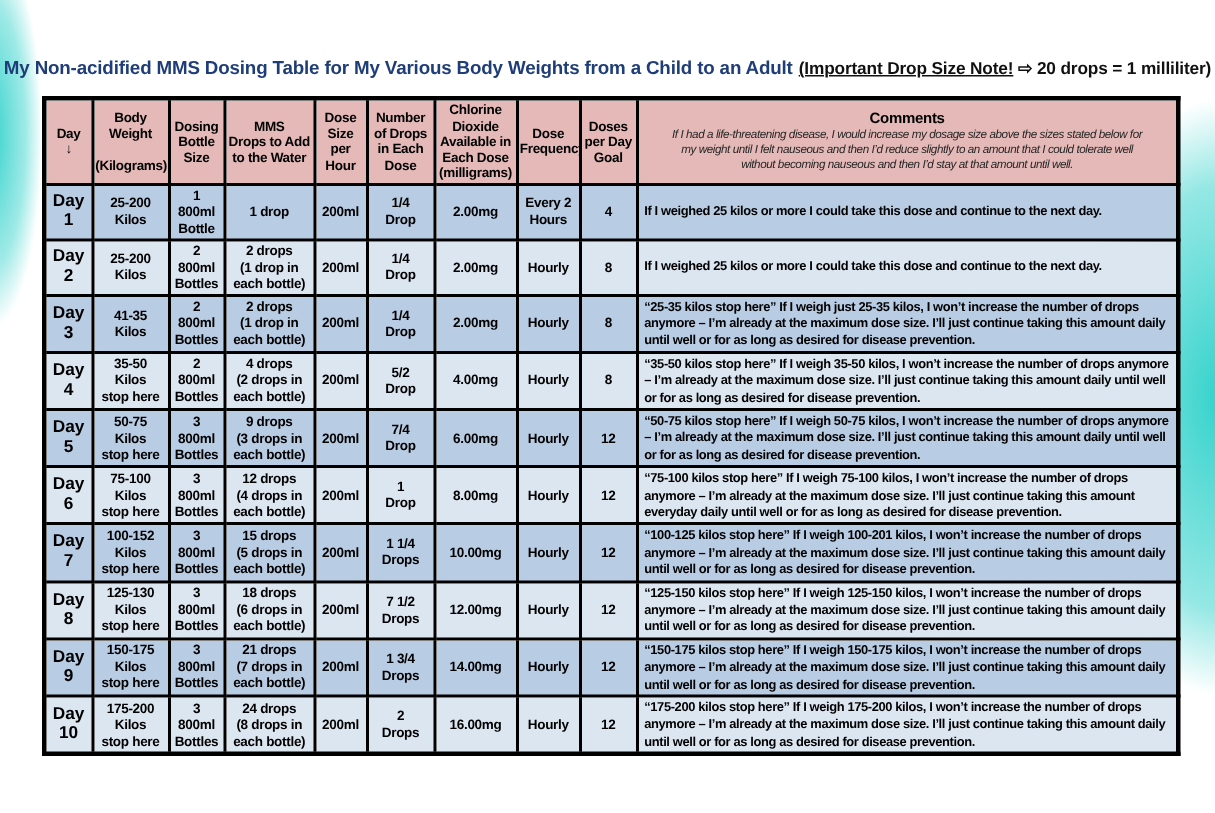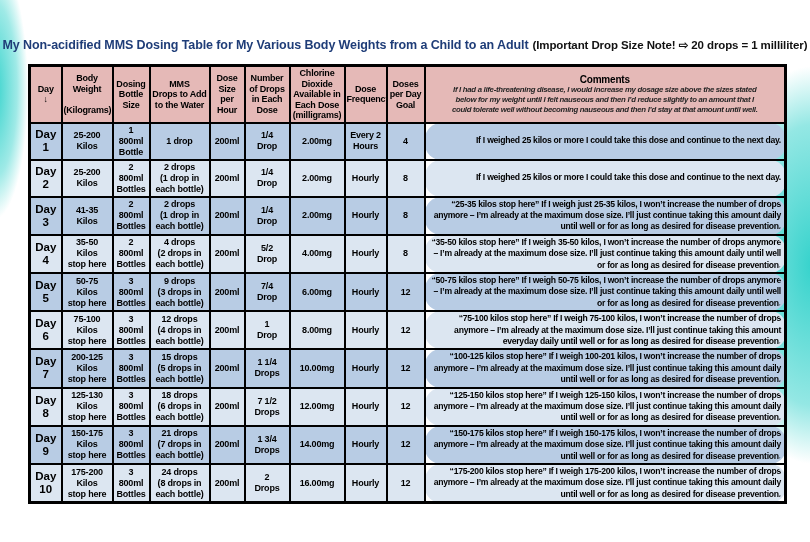--- a/index.html
+++ b/index.html
@@ -25,21 +25,21 @@
     pointer-events:none;
   }
 
   .title {
     position:absolute; top:38px; left:0; width:100%;
     text-align:center; font-weight:bold;
     font-size:12.5px; color:#1f3d78; letter-spacing:-0.1px;
     white-space:nowrap;
   }
   .title .note { color:#111; font-size:11.5px; margin-left:4px; }
-  .title .note .ul { }
+  .title .note .ul { text-decoration:underline; }
 
   table.dosing {
     position:absolute; left:28px; top:64px; width:756px;
     border-collapse:collapse; table-layout:fixed;
     border:3px solid #000;
   }
   .dosing th, .dosing td {
     border:2px solid #000;
     font-weight:bold; color:#000;
     text-align:center; vertical-align:middle;
@@ -48,30 +48,30 @@
     overflow:hidden;
   }
   .dosing thead th {
     background:#e5b9b7;
     font-size:9px; line-height:10.5px; letter-spacing:-0.2px;
     height:56px;
   }
   .dosing thead th.comments-header { padding:2px 20px; white-space:normal; }
   .comments-header .c-title { display:block; font-size:10px; line-height:11px; }
   .comments-header .c-sub {
-    display:block; font-style:italic; font-weight:bold;
+    display:block; font-style:italic; font-weight:normal;
     font-size:7.8px; line-height:9.6px; letter-spacing:-0.3px; color:#262626;
   }
   .dosing tbody td { font-size:9px; line-height:11px; letter-spacing:-0.2px; height:35px; }
   .dosing tbody tr:nth-child(odd) td  { background:#b8cce4; }
   .dosing tbody tr:nth-child(even) td { background:#dce6f1; }
   .dosing td.col-day { font-size:11.5px; line-height:13px; letter-spacing:0; }
   .dosing td.col-comment {
-    text-align:right; font-size:8.6px; line-height:11.4px;
-    letter-spacing:-0.25px; padding:1px 3px 1px 4px; white-space:normal;border-radius:16px;
+    text-align:left; font-size:8.6px; line-height:11.4px;
+    letter-spacing:-0.25px; padding:1px 3px 1px 4px; white-space:normal;
   }
 </style>
 </head>
 <body>
 
 <div class="page">
   <div class="deco-left"></div>
   <div class="deco-right"></div>
 
   <div class="title">
@@ -241,21 +241,21 @@
     <td>1
 Drop</td>
     <td>8.00mg</td>
     <td>Hourly</td>
     <td>12</td>
     <td class="col-comment">“75-100 kilos stop here” If I weigh 75-100 kilos, I won’t increase the number of drops anymore – I’m already at the maximum dose size. I’ll just continue taking this amount everyday daily until well or for as long as desired for disease prevention.</td>
   </tr>
         <tr>
     <td class="col-day">Day
 7</td>
-    <td>200-125
+    <td>100-152
 Kilos
 stop here</td>
     <td>3
 800ml
 Bottles</td>
     <td>15 drops
 (5 drops in
 each bottle)</td>
     <td>200ml</td>
     <td>1 1/4

